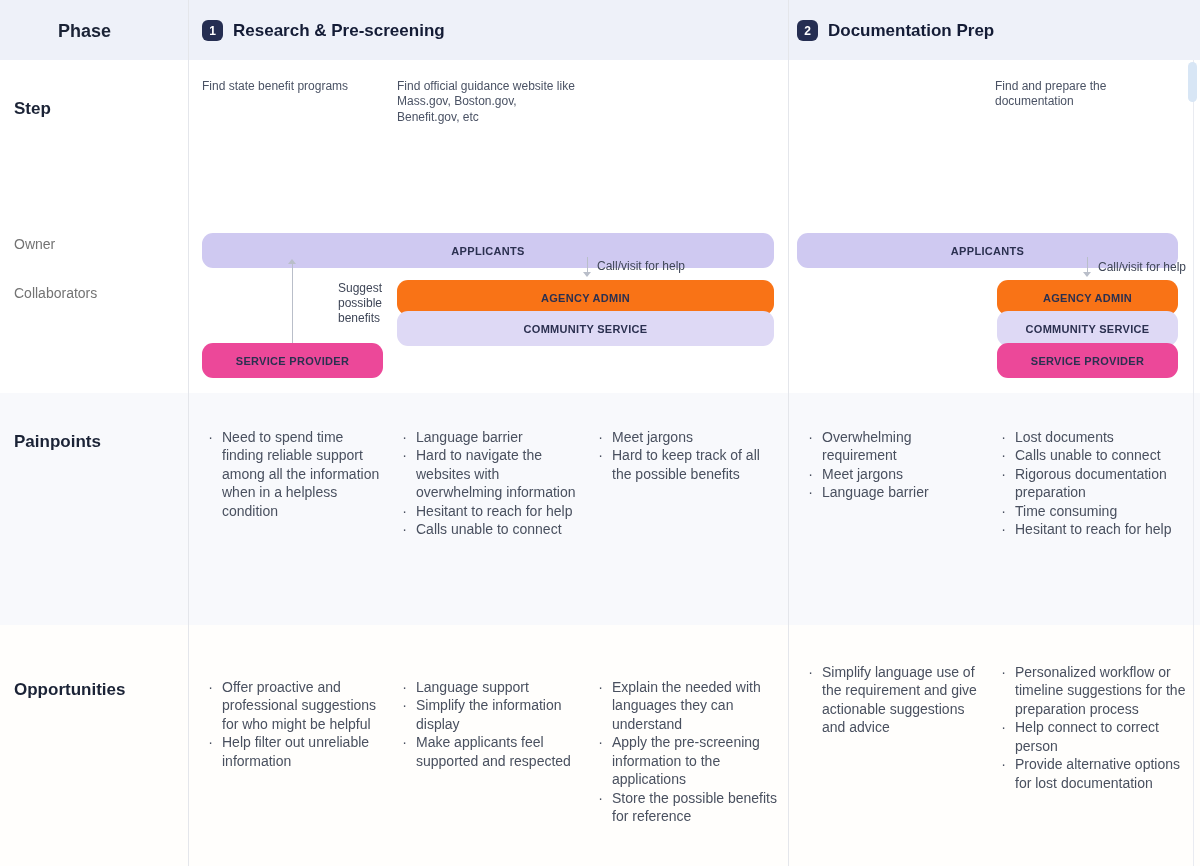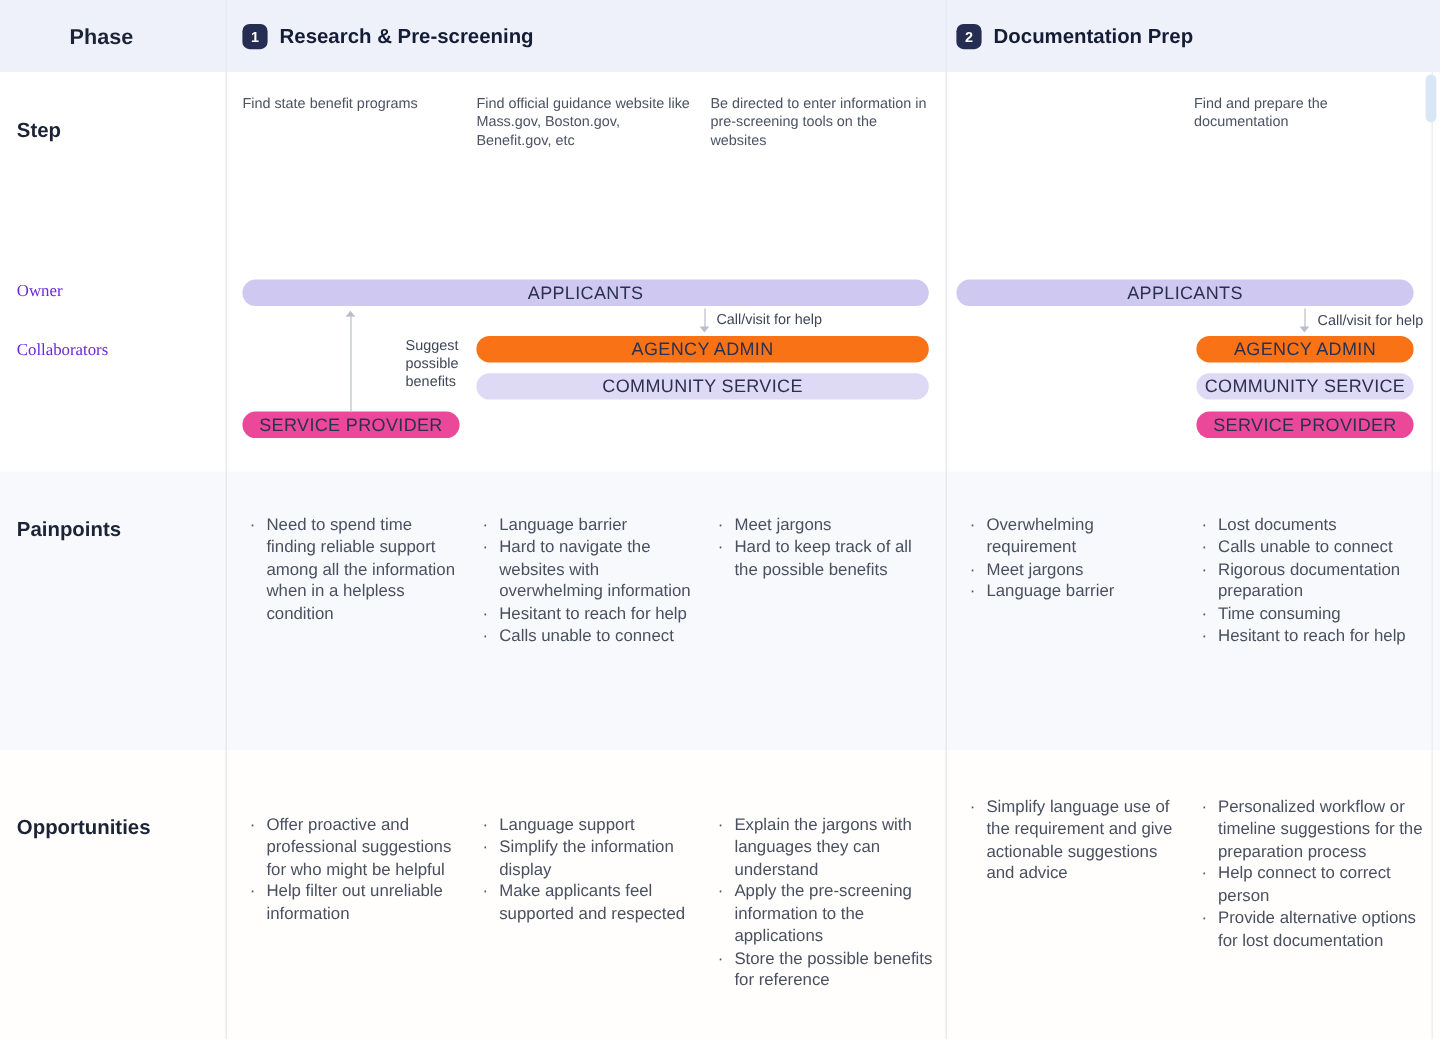--- a/index.html
+++ b/index.html
@@ -9,35 +9,35 @@
     font-family:"Liberation Sans", sans-serif; background:#ffffff;
   }
   .band { position:absolute; left:0; width:1200px; }
   .band-phase { top:0; height:60px; background:#eef1f9; }
   .band-pain  { top:393px; height:232px; background:#f8f9fc; }
   .band-opp   { top:625px; height:241px; background:#fffefc; }
   .vline { position:absolute; top:0; width:1px; height:866px; background:#e4e6eb; }
 
   .lbl-lg { position:absolute; left:14px; font-size:18px; font-weight:700; color:#1b2336;margin-left:44px; }
   .lbl-md { position:absolute; left:14px; font-size:17px; font-weight:700; color:#1b2336; }
-  .lbl-sm { position:absolute; left:14px; font-size:14px; font-weight:400; color:#6d28d9;font-family:Liberation Serif, serif; }
+  .lbl-sm { position:absolute; left:14px; font-size:14px; font-weight:400; color:#737373; }
 
   .phase-head { position:absolute; top:20px; display:flex; align-items:center; gap:10px; }
   .badge {
     width:21px; height:21px; border-radius:6px; background:#252e52; color:#ffffff;
     font-size:12px; font-weight:700; display:flex; align-items:center; justify-content:center;
   }
   .phase-title { font-size:17px; font-weight:700; color:#141c36; }
 
   .step-text { position:absolute; top:79px; font-size:12px; line-height:1.28; color:#4a5264; }
 
   .pill {
-    position:absolute; height:22px; border-radius:11px;
+    position:absolute; height:35px; border-radius:11px;
     display:flex; align-items:center; justify-content:center;
-    font-size:15px; font-weight:400; letter-spacing:.3px; color:#2b3050; white-space:nowrap;
+    font-size:11px; font-weight:700; letter-spacing:.3px; color:#2b3050; white-space:nowrap;
   }
   .pill-applicants { background:#cfc9f1; }
   .pill-agency    { background:#f97316; }
   .pill-community { background:#ded9f5; }
   .pill-provider  { background:#ec4899; }
 
   .aline { position:absolute; width:1px; background:#b9bec9; }
   .ahead-up {
     position:absolute; width:0; height:0;
     border-left:4px solid transparent; border-right:4px solid transparent;
@@ -82,21 +82,20 @@
     <div class="phase-title">Research &amp; Pre-screening</div>
   </div>
 
   <div class="phase-head" style="left:797px;">
     <div class="badge">2</div>
     <div class="phase-title">Documentation Prep</div>
   </div>
 
   <div class="step-text" style="left:202px; width:184px;">Find state benefit programs</div>
   <div class="step-text" style="left:397px; width:184px;">Find official guidance website like Mass.gov, Boston.gov, Benefit.gov, etc</div>
-  <div class="step-text" style="left:592px; width:184px;">Be directed to enter information in pre-screening tools on the websites</div>
   <div class="step-text" style="left:995px; width:184px;">Find and prepare the documentation</div>
 
   <div class="pill pill-applicants" style="left:202px; top:233px; width:572px;">APPLICANTS</div>
   <div class="pill pill-agency" style="left:397px; top:280px; width:377px;">AGENCY ADMIN</div>
   <div class="pill pill-community" style="left:397px; top:311px; width:377px;">COMMUNITY SERVICE</div>
   <div class="pill pill-provider" style="left:202px; top:343px; width:181px;">SERVICE PROVIDER</div>
 
   <div class="ahead-up" style="left:288px; top:259px;"></div>
   <div class="aline" style="left:292px; top:264px; height:79px;"></div>
   <div class="note" style="left:300px; top:281px; width:62px;margin-left:38px;">Suggest possible benefits</div>
@@ -205,21 +204,21 @@
         <span class="btxt">Simplify the information display</span>
       </div>
       <div class="bitem">
         <span class="bdot">·</span>
         <span class="btxt">Make applicants feel supported and respected</span>
       </div>
     </div>
   <div class="blist" style="left:596px; top:678px; width:184px;">
       <div class="bitem">
         <span class="bdot">·</span>
-        <span class="btxt">Explain the jargons with languages they can understand</span>
+        <span class="btxt">Explain the needed with languages they can understand</span>
       </div>
       <div class="bitem">
         <span class="bdot">·</span>
         <span class="btxt">Apply the pre-screening information to the applications</span>
       </div>
       <div class="bitem">
         <span class="bdot">·</span>
         <span class="btxt">Store the possible benefits for reference</span>
       </div>
     </div>

